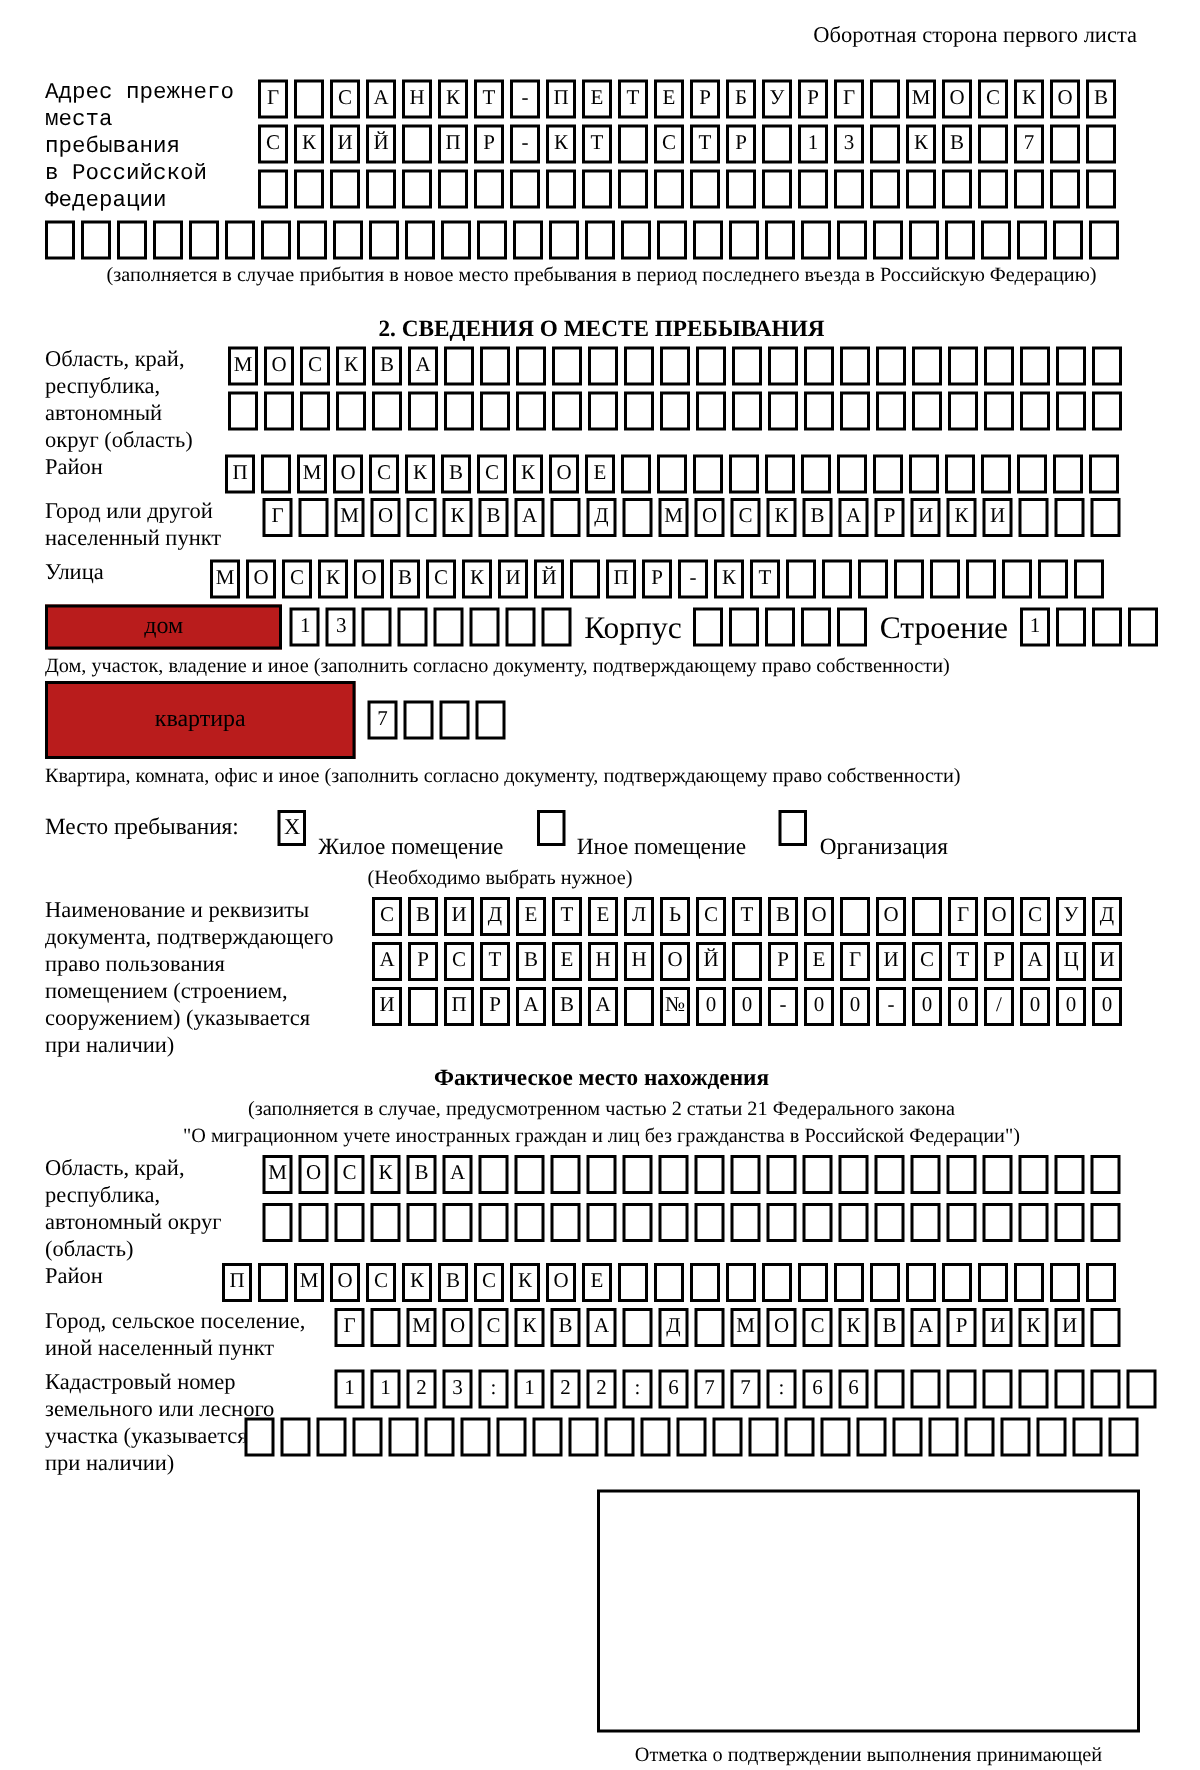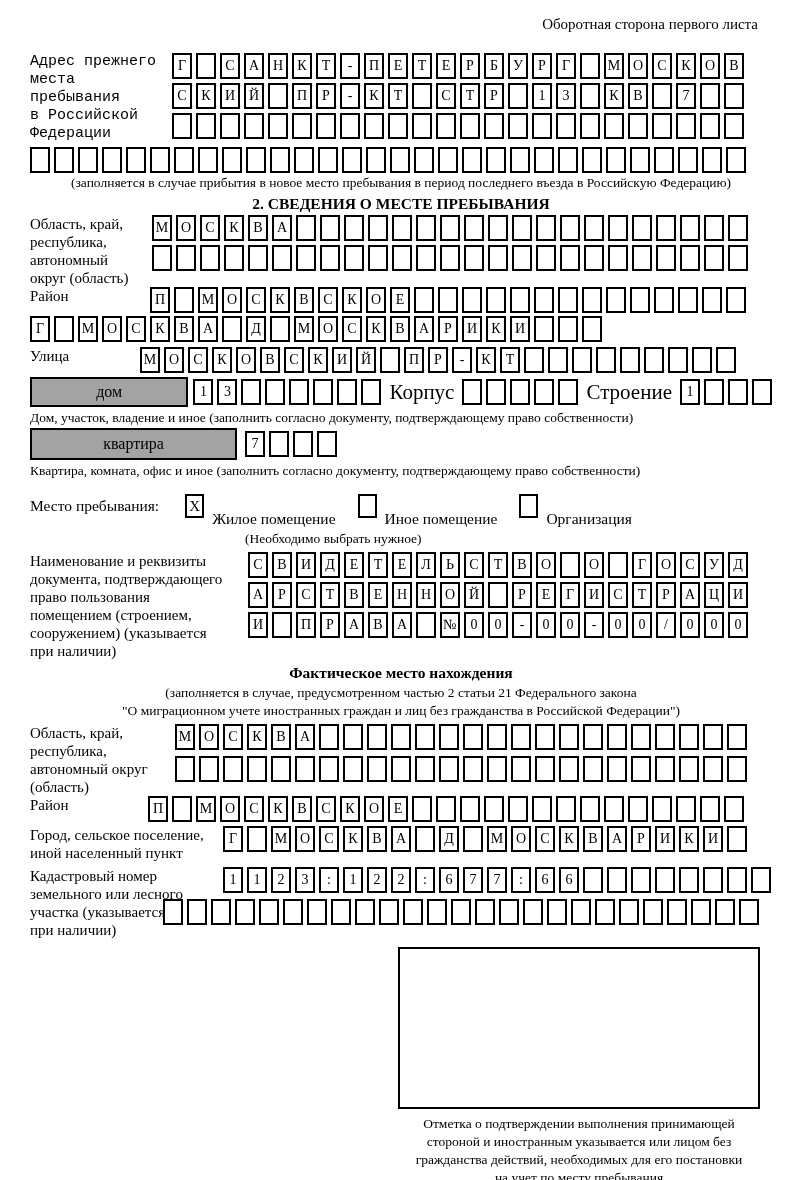--- a/index.html
+++ b/index.html
@@ -19,34 +19,34 @@
   .cell {
     flex:0 0 20px; width:20px; height:26px; border:2px solid #000;
     display:flex; align-items:center; justify-content:center;
     font-size:14px; line-height:1; background:#fff;
   }
   .note { font-size:13.5px; line-height:18px; }
   .center { text-align:center; }
   .bold { font-weight:bold; }
   .prewrap { white-space:pre-line; }
 
-  .sec-title { font-size:15.5px; margin-top:3px; }
+  .sec-title { font-size:15.5px; margin-top:19px; }
 
   .row4 { margin-top:4px; }
   .note-top { margin-top:1px; }
 
   .f-oblast  { margin-top:2px; }  .f-oblast  .flabel { width:122px; }
   .f-raion   { margin-top:0; }    .f-raion   .flabel { width:120px; }
   .f-gorod   { margin-top:3px; }  .f-gorod   .flabel { width:145px; }
   .f-ulitsa  { margin-top:5px; }  .f-ulitsa  .flabel { width:110px; }
 
   .dom-row { display:flex; align-items:center; gap:5px; margin-top:4px; }
-  .named-box { border:2px solid #000; display:flex; align-items:center; justify-content:center; font-size:16px; background:#a3a3a3; }
+  .named-box { border:2px solid #000; display:flex; align-items:center; justify-content:center; font-size:16px; background:#b91c1c; }
   .dom-box { width:182px; height:30px; }
-  .kv-box  { width:207px; height:32px; }
+  .kv-box  { width:207px; height:52px; }
   .inline-label { font-size:21px; padding:0 3px; }
   .field-note { margin-top:2px; }
 
   .kv-row { display:flex; align-items:center; gap:8px; margin-top:1px; }
 
   .mesto-row { display:flex; align-items:center; margin-top:4px; font-size:15.5px; }
   .checkbox { width:19px; height:24px; border:2px solid #000; display:flex; align-items:center; justify-content:center; font-size:15px; flex-shrink:0; }
   .mesto-row .opt-label { padding:0 22px 0 8px;margin-top:26px; }
   .mesto-label { padding-right:26px; }
   .mesto-note { margin-top:2px; margin-left:215px; }
@@ -284,20 +284,22 @@
         <span class="cell"></span>
         <span class="cell"></span>
         <span class="cell"></span>
         <span class="cell"></span>
         <span class="cell"></span>
         <span class="cell"></span>
       </div>
   </div>
 
   <div class="field f-gorod">
+    <div class="flabel">Город или другой
+населенный пункт</div>
     <div class="grid">
         <span class="cell">Г</span>
         <span class="cell"></span>
         <span class="cell">М</span>
         <span class="cell">О</span>
         <span class="cell">С</span>
         <span class="cell">К</span>
         <span class="cell">В</span>
         <span class="cell">А</span>
         <span class="cell"></span>

